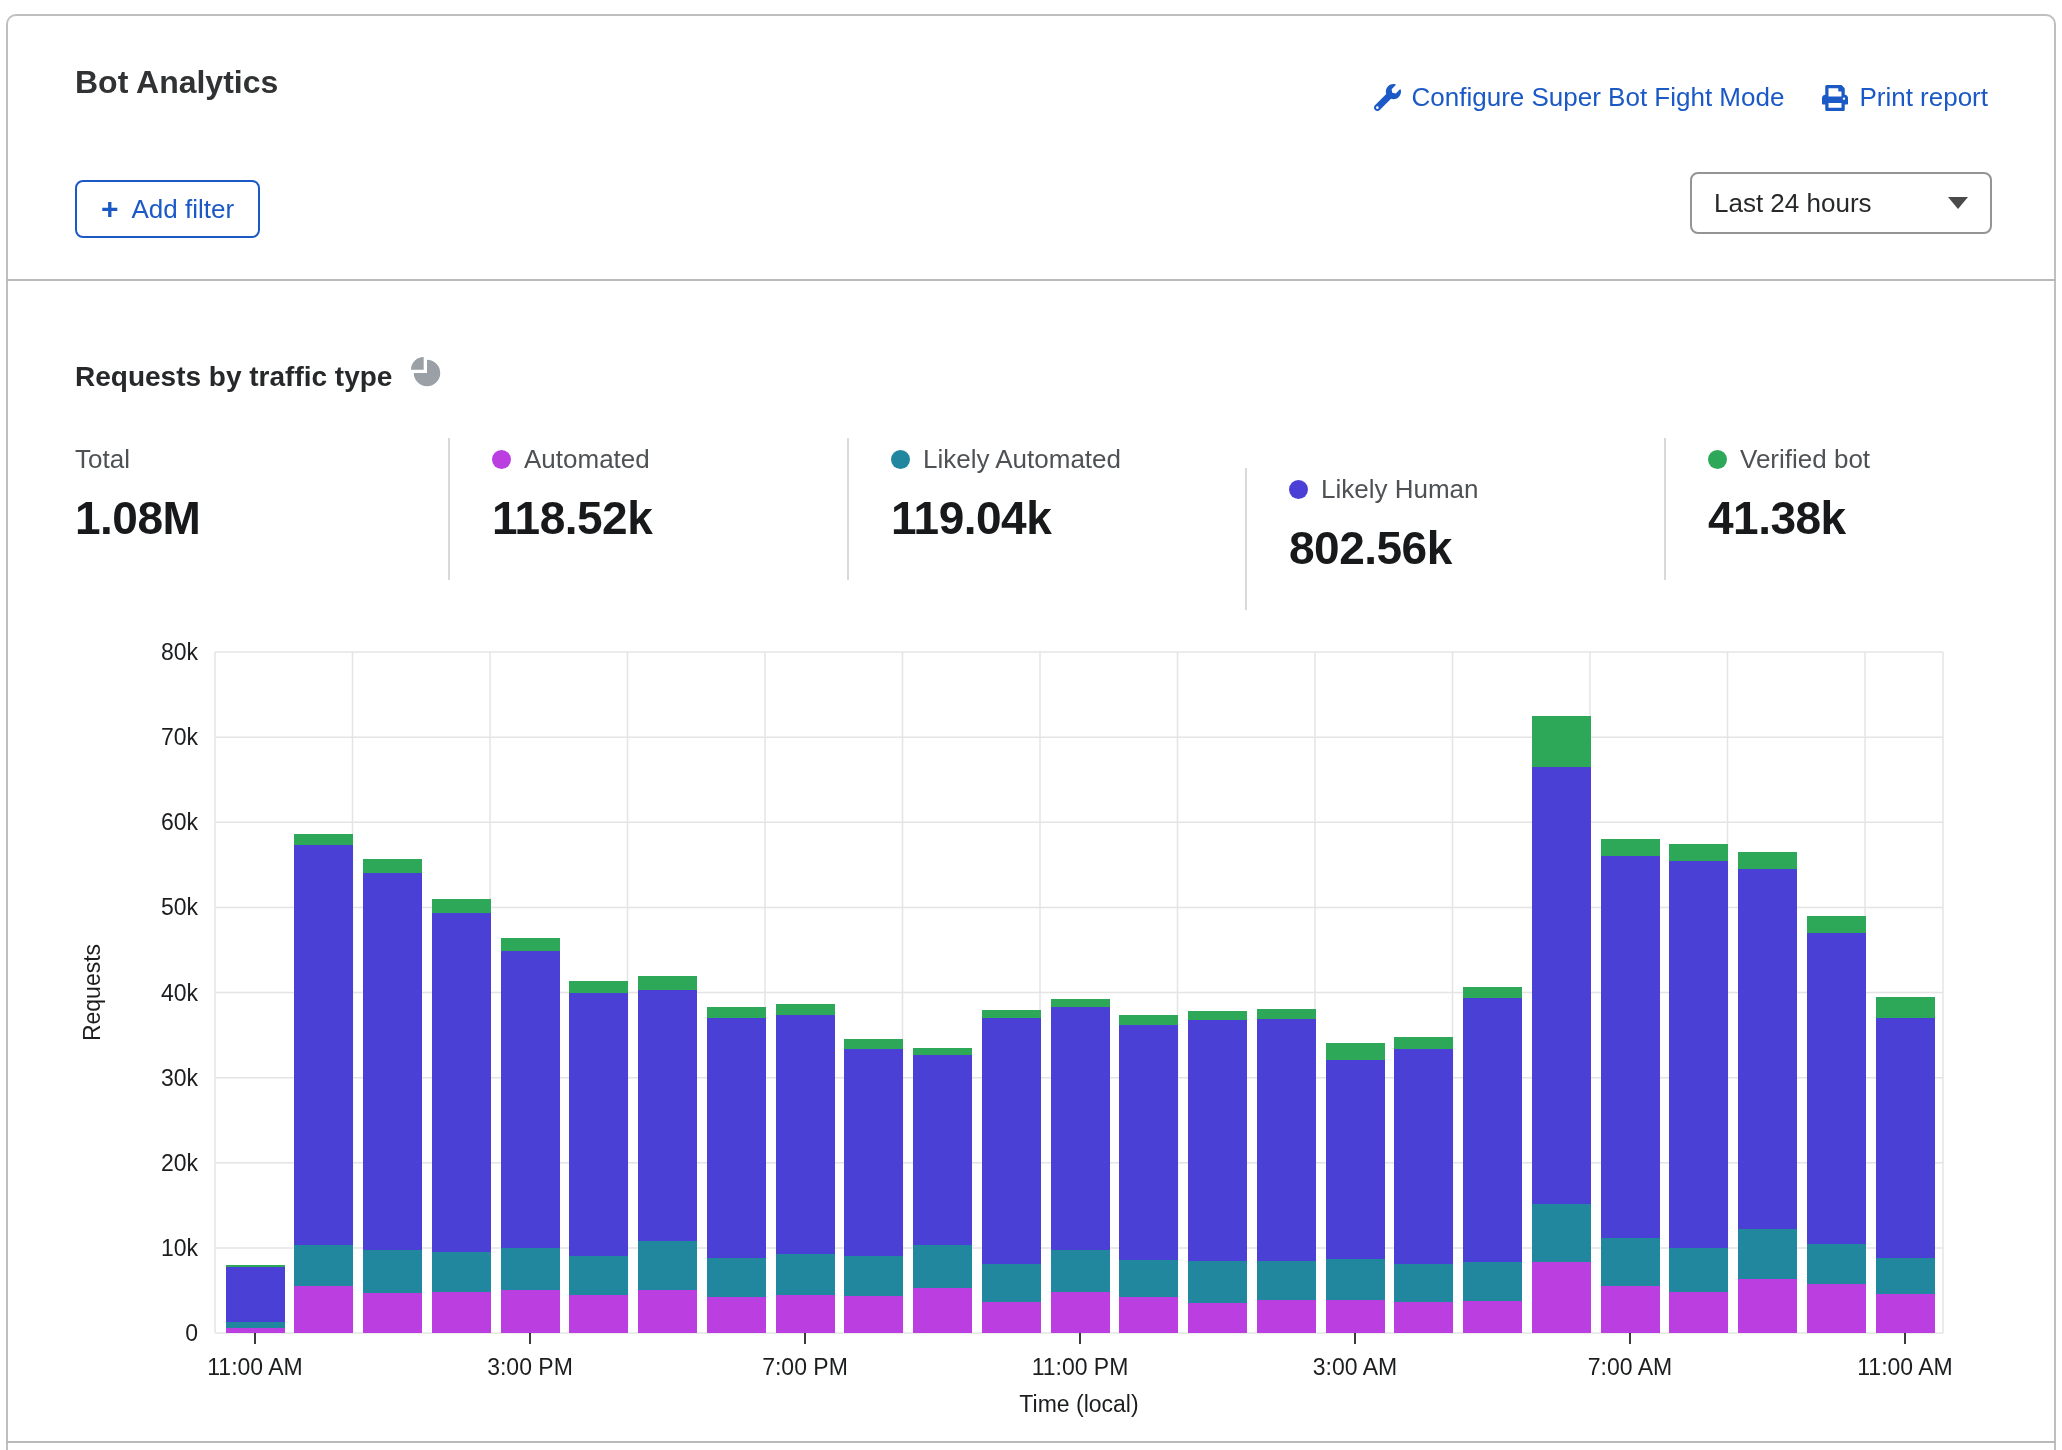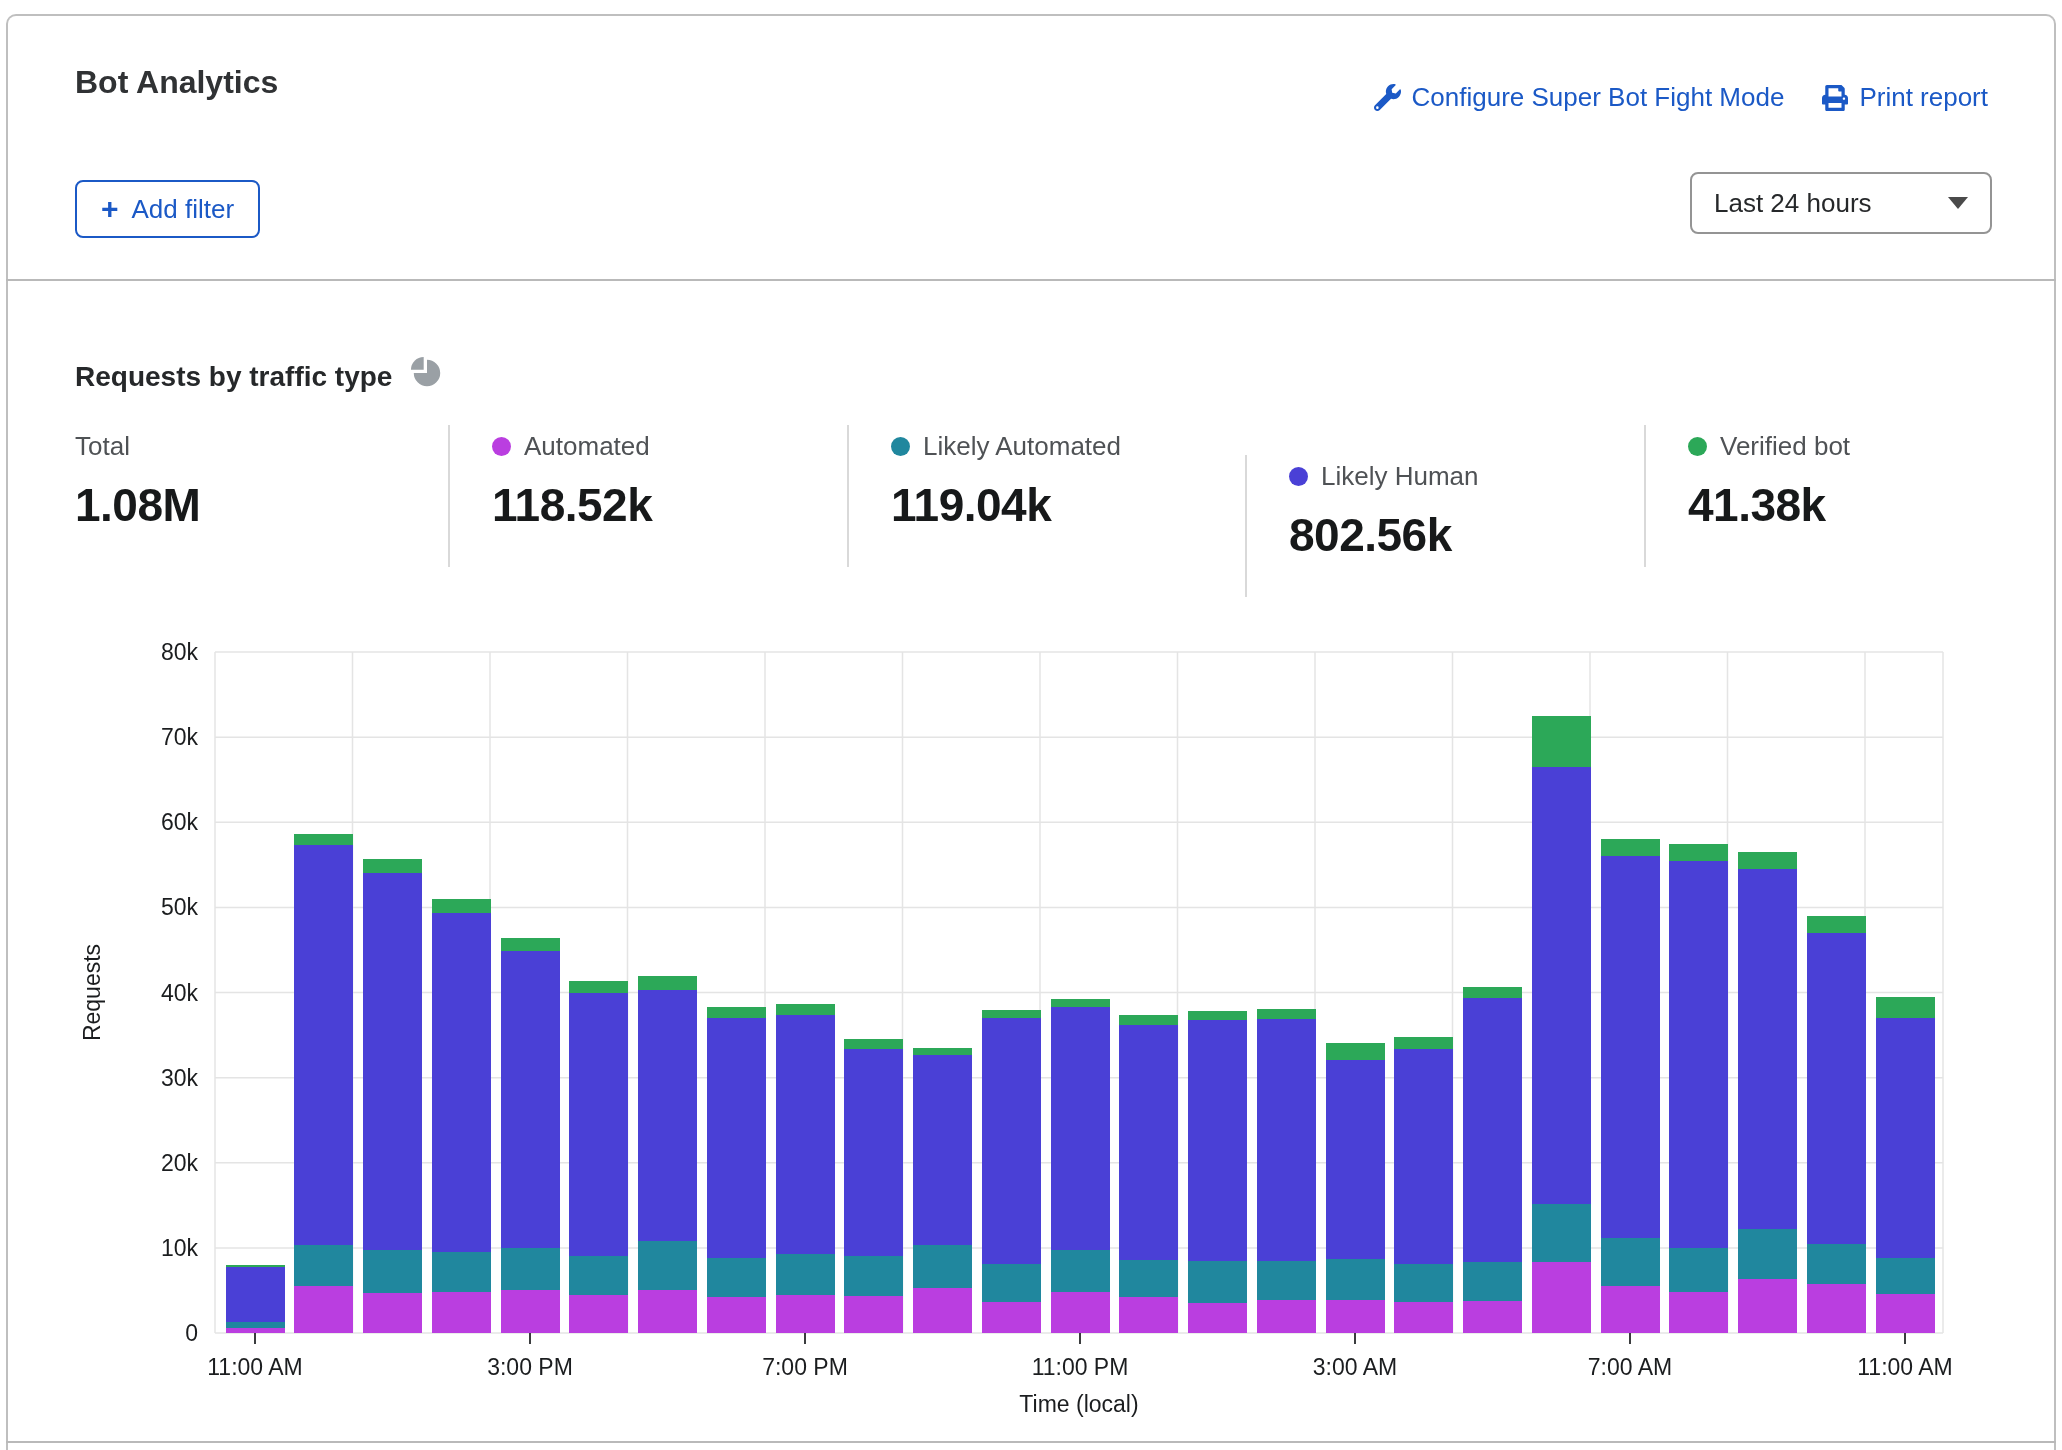--- a/index.html
+++ b/index.html
@@ -17,27 +17,27 @@
       padding:0 24px;border:2.5px solid #1b59c6;border-radius:8px;background:#fff;color:#1b59c6;
       font-size:26px;cursor:pointer;font-family:"Liberation Sans",sans-serif;}
   .add-filter .plus{font-size:30px;font-weight:600;line-height:1;}
   .select{position:absolute;top:172px;right:70px;width:302px;height:62px;box-sizing:border-box;
       border:2px solid #949494;border-radius:8px;background:#fff;display:flex;align-items:center;
       justify-content:space-between;padding:0 22px;font-size:26px;color:#26282a;cursor:pointer;}
   .select .tri{width:0;height:0;border-left:10px solid transparent;border-right:10px solid transparent;
       border-top:12px solid #4a4a4a;}
   .section-title{position:absolute;left:75px;top:356px;font-size:28px;font-weight:700;color:#26282a;
       display:flex;align-items:center;gap:18px;}
-  .stats{position:absolute;left:0;top:425px;right:0;display:flex;}
+  .stats{position:absolute;left:0;top:438px;right:0;display:flex;}
   .stat{box-sizing:border-box;padding-top:6px;}
   .stat.c1{width:448px;padding-left:75px;}
   .stat.c2{width:399px;}
   .stat.c3{width:398px;}
   .stat.c4{width:399px;margin-top:30px;}
-  .stat.c5{flex:1;}
+  .stat.c5{flex:1;margin-left:20px;}
   .stat.bordered{border-left:2px solid #d9d9d9;padding-left:42px;height:142px;}
   .stat-label{display:flex;align-items:center;gap:13px;font-size:26px;color:#4f5255;}
   .dot{width:19px;height:19px;border-radius:50%;flex:0 0 auto;}
   .stat-value{margin-top:16px;font-size:46px;font-weight:700;color:#17191a;letter-spacing:-0.5px;}
   .chart-svg{position:absolute;left:0;top:620px;}
   .tick{font-family:"Liberation Sans",sans-serif;font-size:23px;fill:#1b1d1f;}
 </style>
 </head>
 <body>
 

